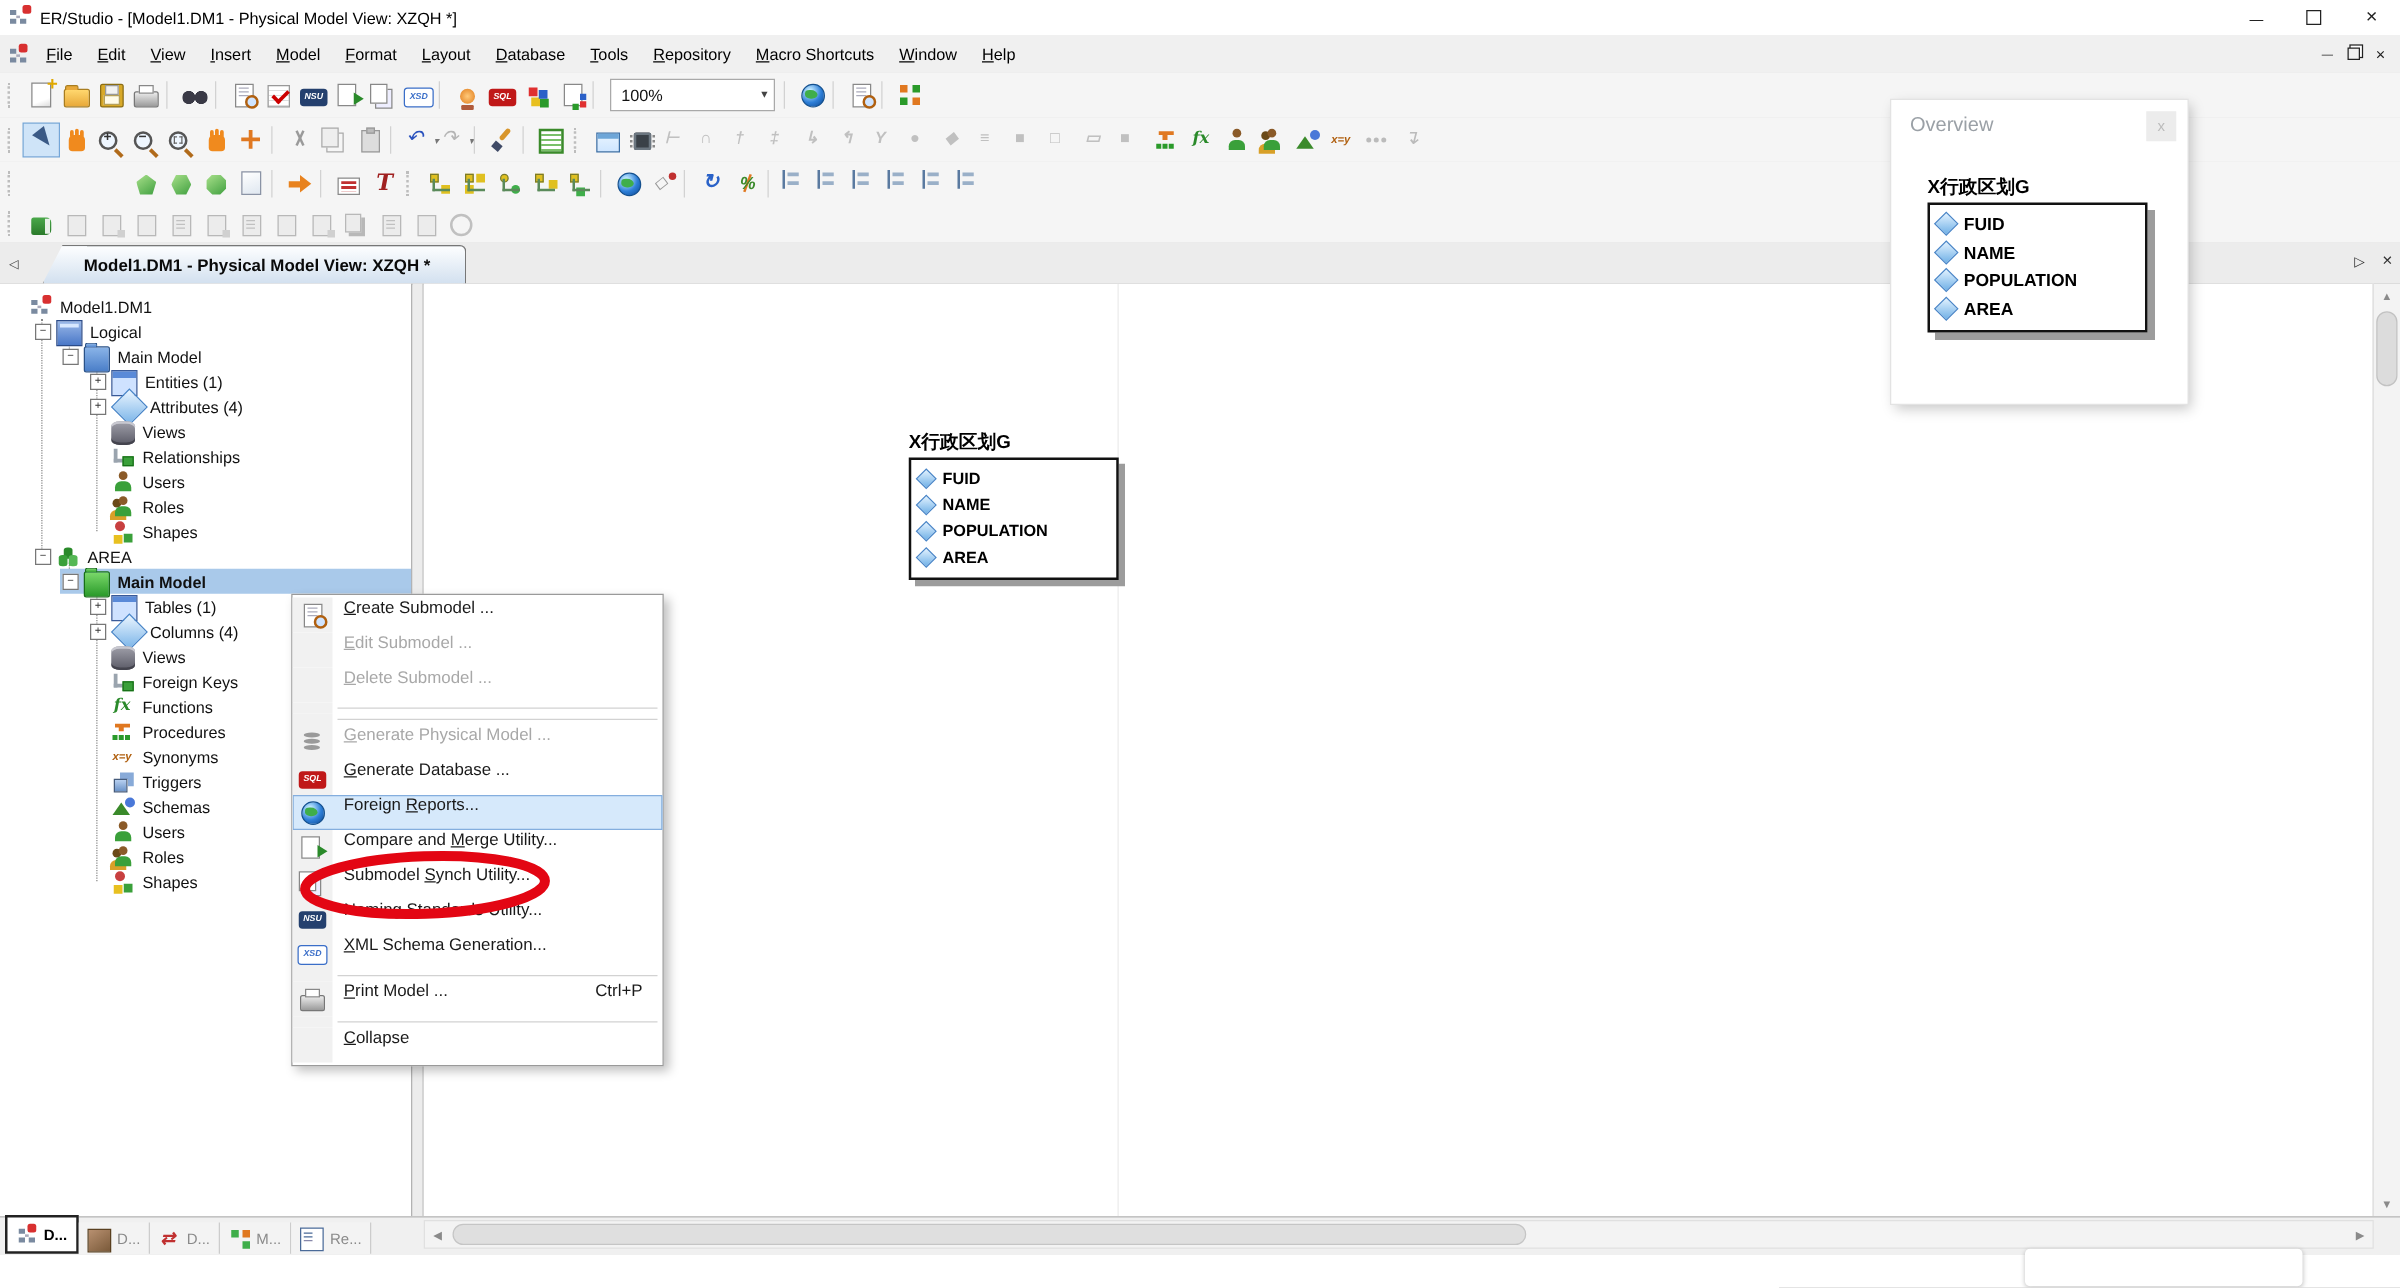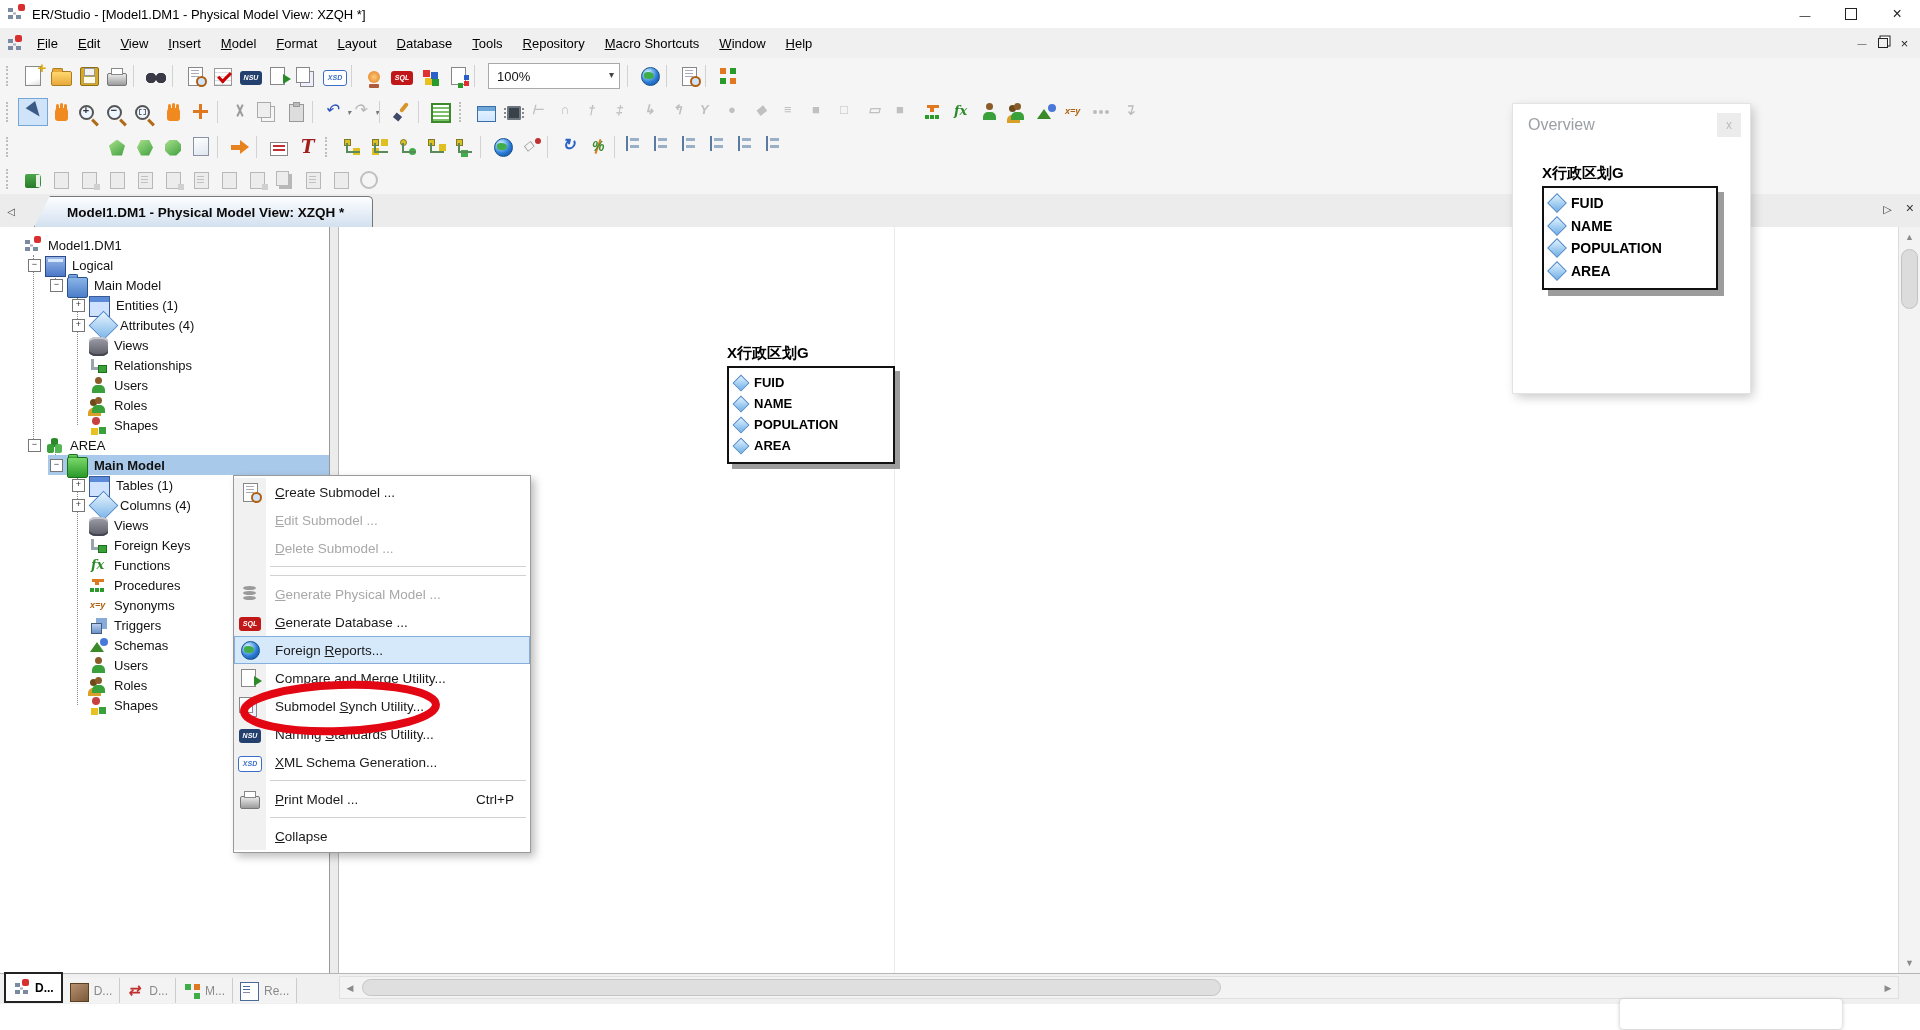--- a/index.html
+++ b/index.html
@@ -179,30 +179,30 @@
   .canvas{position:absolute;left:339px;top:227px;right:21px;bottom:57px;background:#fff;overflow:hidden}
   .pageline{position:absolute;left:555px;top:0;bottom:0;border-left:1px solid #ebebeb}
   .entity{position:absolute}
   .entity .ename{font-weight:bold;font-size:15px;margin-bottom:3px;color:#000}
   .ebox{background:#fff;border:2px solid #111;box-shadow:5px 5px 0 #9c9c9c;padding:4px 8px 6px 6px}
   .erow{display:flex;align-items:center;height:21px;font-weight:bold;font-size:13px;gap:7px;color:#000}
   .dia{width:10px;height:10px;transform:rotate(45deg);background:linear-gradient(135deg,#e2f2ff,#6fb0e6);border:1px solid #4a86c8;flex:none}
   .entity-canvas{left:388px;top:117px}
   .entity-canvas .ebox{width:150px}
   
-  .overview{position:absolute;left:1513px;top:104px;width:237px;height:289px;background:#fff;box-shadow:0 0 0 1px #e3e3e3,3px 4px 10px rgba(0,0,0,.22);z-index:30}
+  .overview{position:absolute;left:1513px;top:80px;width:237px;height:243px;background:#fff;box-shadow:0 0 0 1px #e3e3e3,3px 4px 10px rgba(0,0,0,.22);z-index:30}
   .ov-title{color:#9aa0a6;font-size:16px;padding:12px 0 0 15px}
   .ov-close{position:absolute;right:9px;top:9px;width:24px;height:24px;background:#ececec;color:#bbb;display:flex;align-items:center;justify-content:center;font-size:12px}
   .entity-ov{left:29px;top:60px}
   .entity-ov .ebox{width:158px;box-shadow:6px 6px 0 #9c9c9c}
   .entity-ov .erow{height:22.5px;font-size:14px}
   .entity-ov .dia{width:12px;height:12px}
   
   .ctxmenu{position:absolute;left:233px;top:475px;width:296px;background:#fff;border:1px solid #9a9a9a;box-shadow:4px 4px 8px rgba(0,0,0,.25);padding:2px 0;z-index:20}
-  .mitem{display:flex;align-items:center;height:28px;font-size:13.5px;color:#1a1a1a;position:relative}
+  .mitem{display:flex;height:28px;font-size:13.5px;color:#1a1a1a;position:relative}
   .mico-wrap{width:32px;align-self:stretch;background:#f1f1f1;display:flex;align-items:center;justify-content:center;flex:none}
   .mlabel{padding-left:9px}
   .msc{margin-left:auto;padding-right:16px}
   .mitem.dis{color:#a8a8a8}
   .mitem.hl{background:#d6e9fb;box-shadow:inset 0 0 0 1px #84aede}
   .mitem.hl .mico-wrap{background:transparent}
   .mitem.msep{height:9px}
   .mitem.msep::after{content:"";position:absolute;left:36px;right:4px;top:4px;border-top:1px solid #d2d2d2}
   .red-ellipse{position:absolute;left:238px;top:678px;z-index:25;pointer-events:none}
   

